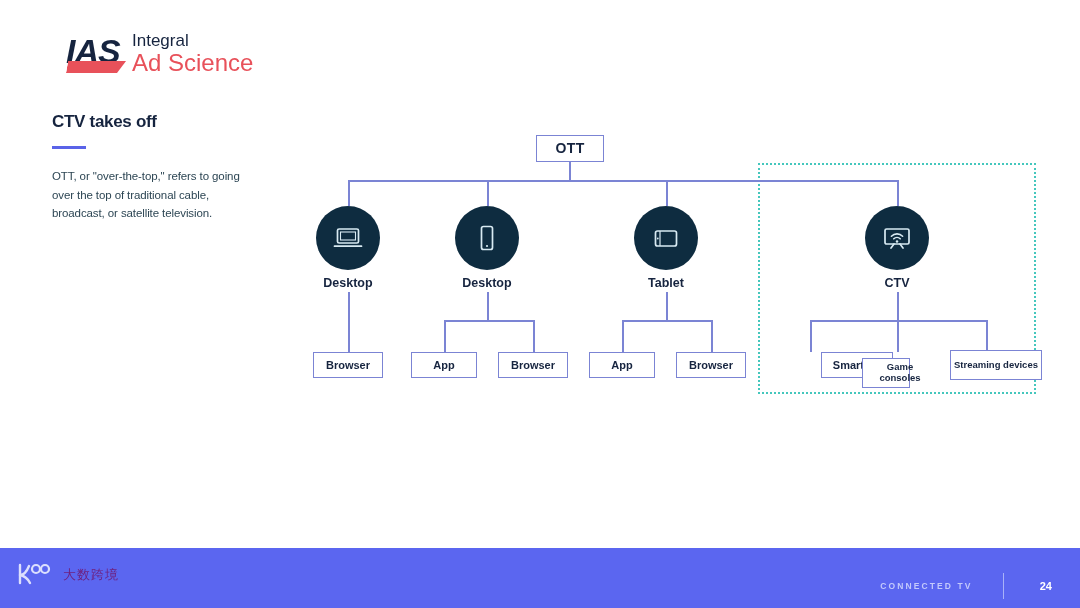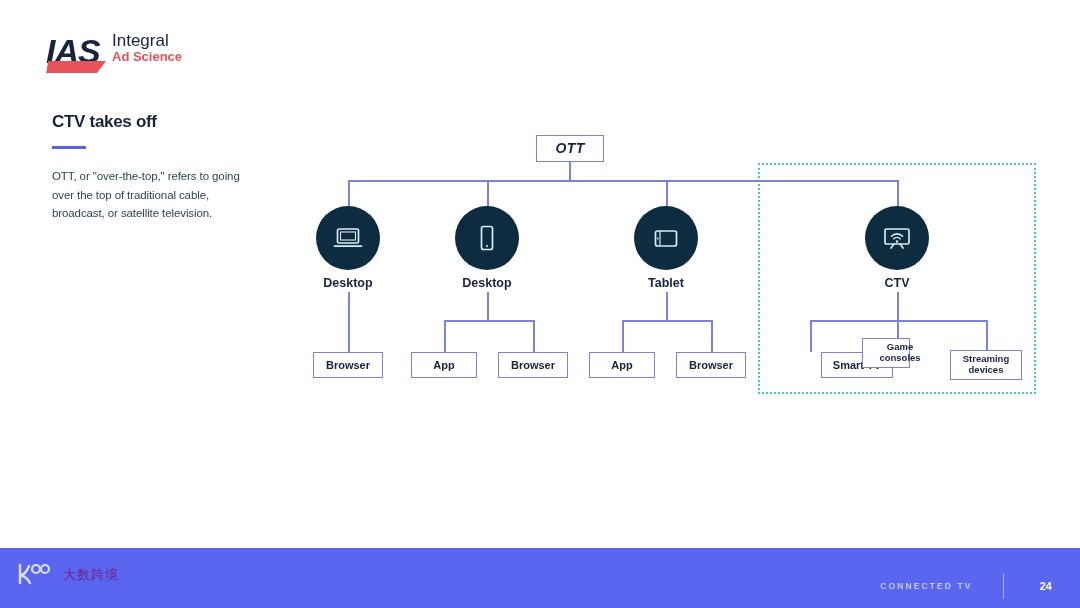--- a/index.html
+++ b/index.html
@@ -20,21 +20,21 @@
     position: absolute;
     left: 0; top: 0;
     width: 1080px;
     height: 608px;
     background: #ffffff;
   }
 
   
   #logo-block {
     position: absolute;
-    left: 46px;
+    left: 66px;
     top: 30px;
     width: 220px;
     height: 56px;
   }
   .logo-ias {
     position: absolute;
     left: 0; top: 4px;
     font-size: 34px;
     font-weight: bold;
     letter-spacing: -1px;
@@ -57,23 +57,23 @@
     left: 66px;
     top: 2px;
     line-height: 1.08;
   }
   .logo-words .l1 {
     font-size: 17px;
     color: #16243f;
     font-weight: 500;
   }
   .logo-words .l2 {
-    font-size: 13px;
+    font-size: 24px;
     color: #e8515a;
-    font-weight: 700;
+    font-weight: 400;
   }
 
   
   #left-col {
     position: absolute;
     left: 52px;
     top: 112px;
     width: 200px;
   }
   #page-title {
@@ -229,21 +229,21 @@
   <div id="left-col">
     <div id="page-title">CTV takes off</div>
     <div id="title-rule"></div>
     <div class="para">OTT, or "over-the-top," refers to going over the top of traditional cable, broadcast, or satellite television.</div>
   </div>
 
   <div id="diagram">
 
     <div id="ctv-dotted" style="left:758px; top:163px; width:278px; height:231px;"></div>
 
-    <div class="boxnode" id="node-ott" style="left:536px; top:135px; width:68px; height:27px;font-style:italic;">
+    <div class="boxnode" id="node-ott" style="left:536px; top:135px; width:68px; height:27px;">
       <span>OTT</span>
     </div>
 
     <div class="edge edge-v" style="left:569px; top:162px; height:18px;"></div>
 
     <div class="edge edge-h" style="left:348px; top:180px; width:550px;"></div>
 
     <div class="edge edge-v" style="left:348px; top:180px; height:26px;"></div>
     <div class="edge edge-v" style="left:487px; top:180px; height:26px;"></div>
     <div class="edge edge-v" style="left:666px; top:180px; height:26px;"></div>
@@ -319,24 +319,24 @@
       <div class="devlabel">CTV</div>
     </div>
     <div class="edge edge-v" style="left:897px; top:292px; height:60px;"></div>
     <div class="edge edge-h" style="left:810px; top:320px; width:176px;"></div>
     <div class="edge edge-v" style="left:810px; top:320px; height:32px;"></div>
     <div class="edge edge-v" style="left:897px; top:320px; height:32px;"></div>
     <div class="edge edge-v" style="left:986px; top:320px; height:32px;"></div>
     <div class="boxnode leafbox" style="left:774px; top:352px; width:72px; height:26px;margin-left:47px;">
       <span>Smart TV</span>
     </div>
-    <div class="boxnode leafbox small" style="left:862px; top:338px; width:48px; height:30px;padding-left:28px;">
+    <div class="boxnode leafbox small" style="left:862px; top:358px; width:48px; height:30px;padding-left:28px;">
       <span>Game consoles</span>
     </div>
-    <div class="boxnode leafbox small" style="left:950px; top:350px; width:72px; height:30px;">
+    <div class="boxnode leafbox small" style="left:950px; top:350px; width:92px; height:30px;">
       <span>Streaming devices</span>
     </div>
 
   </div>
 
   <div id="footer">
     <div id="footer-right">
       <div id="footer-section">CONNECTED TV</div>
       <div id="footer-divider"></div>
       <div id="footer-page">24</div>

